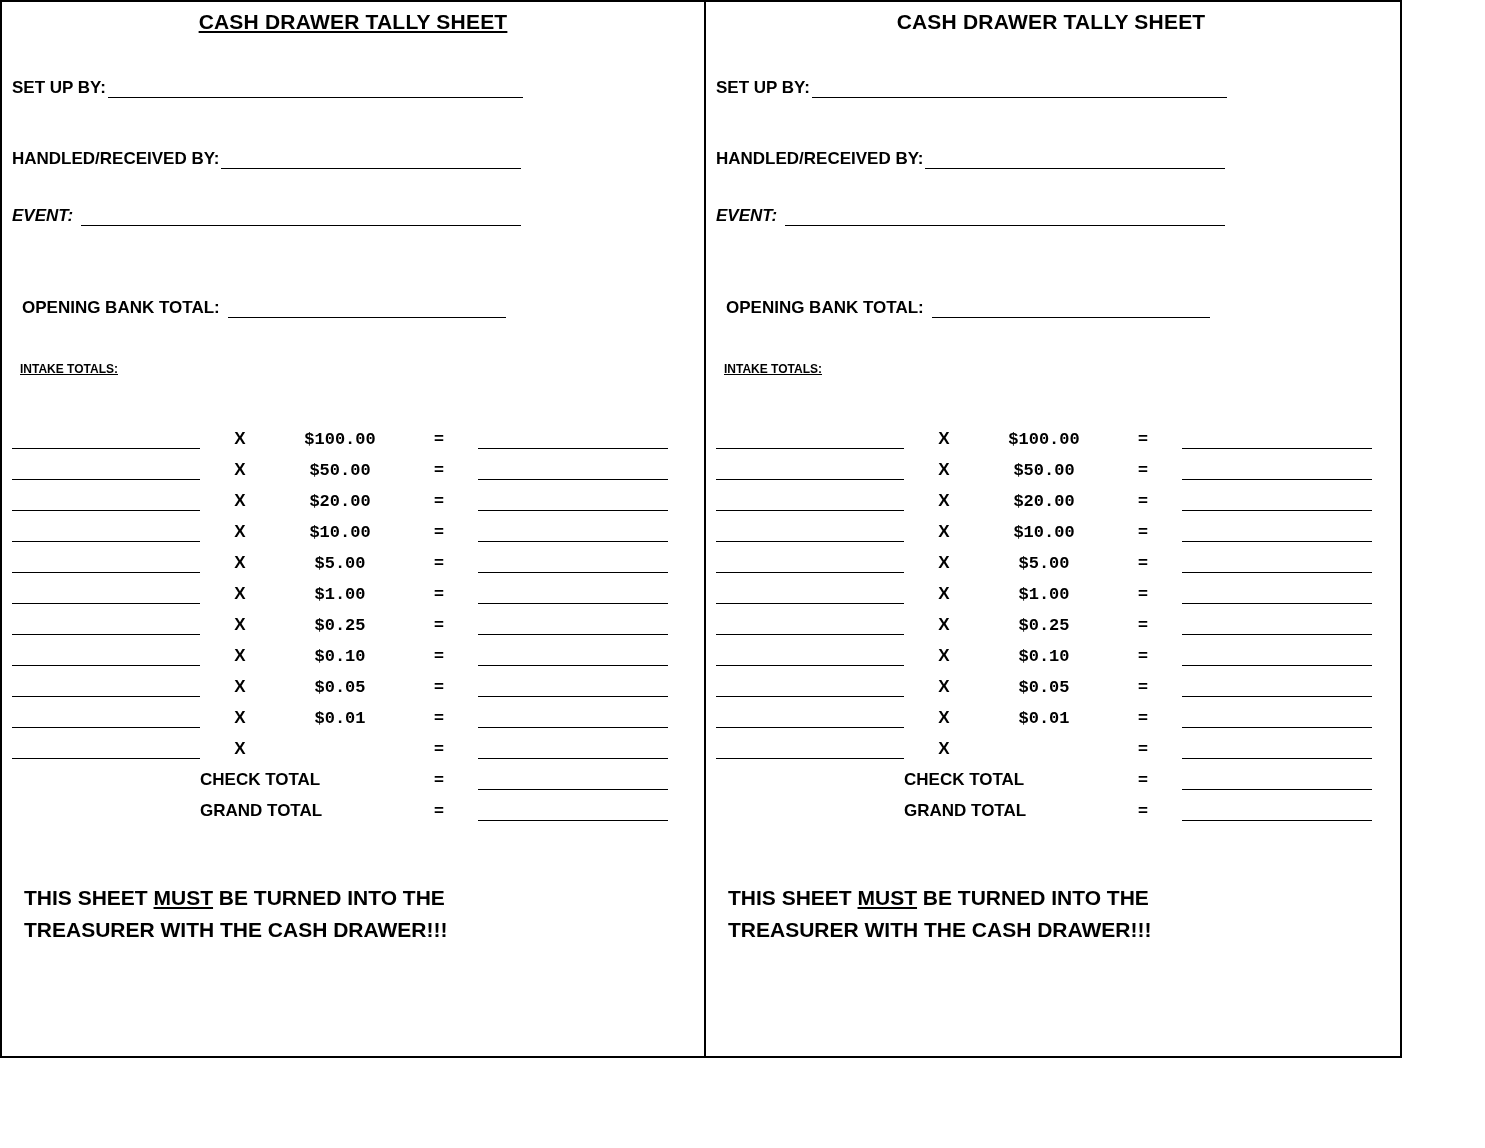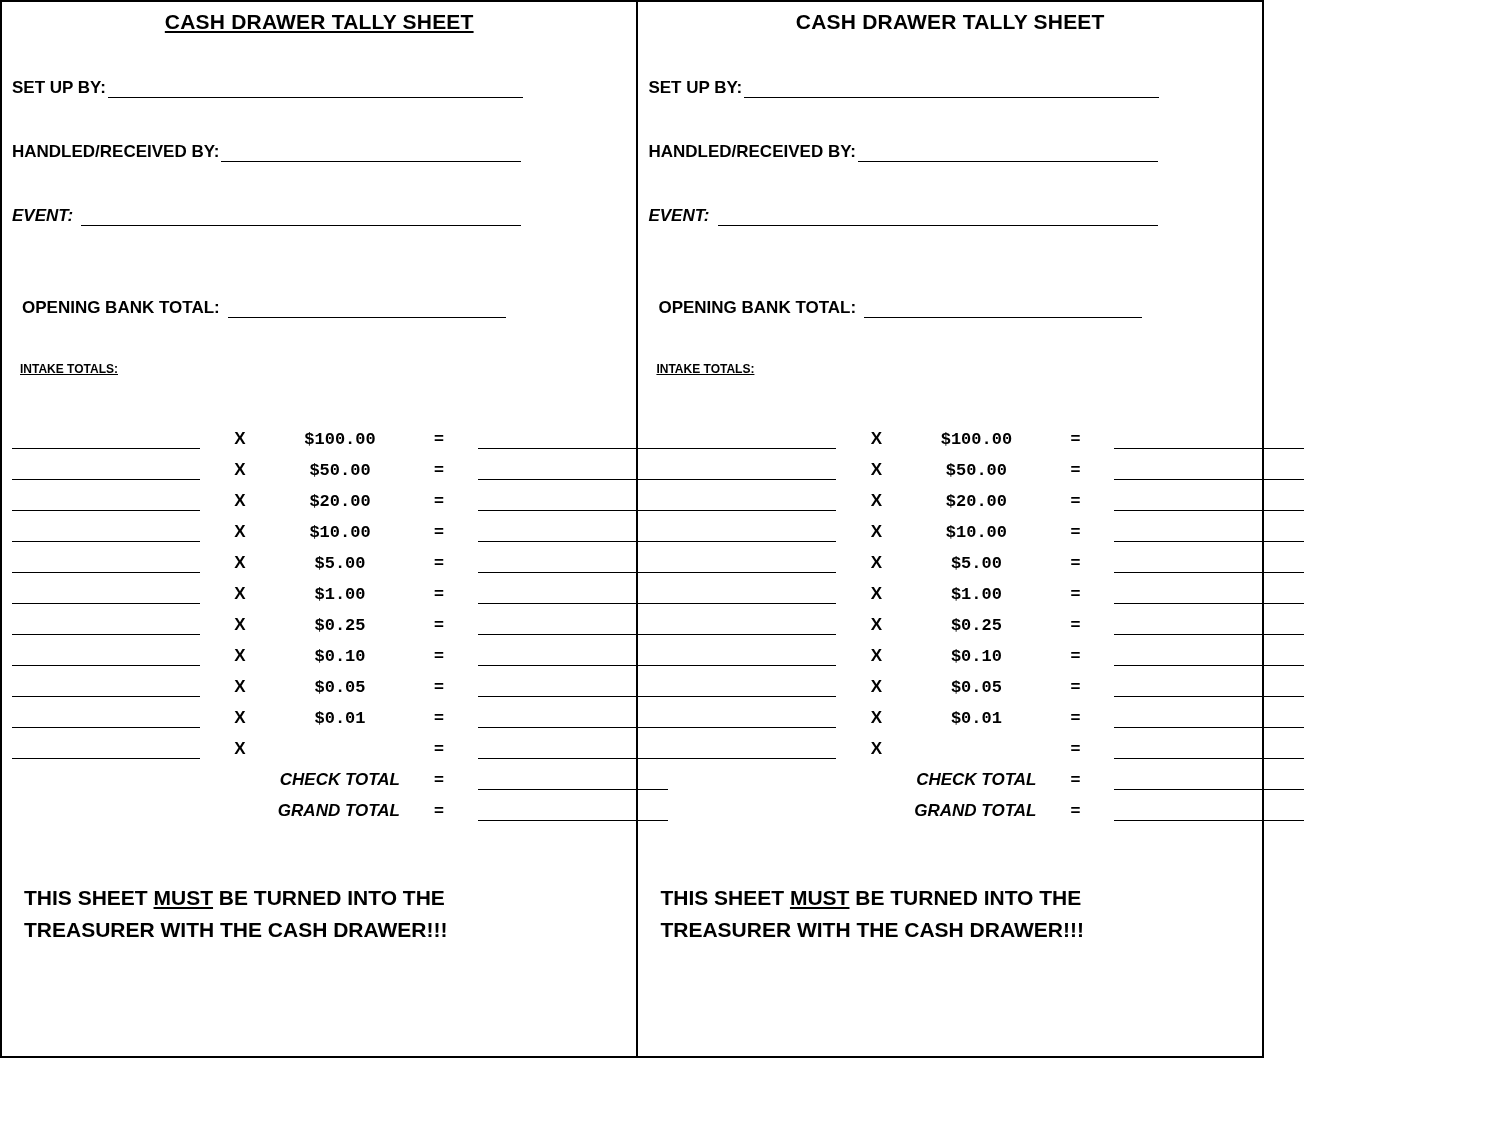--- a/index.html
+++ b/index.html
@@ -15,21 +15,21 @@
     position: relative;
     width: 1485px;
     height: 1148px;
     background: #ffffff;
     overflow: hidden;
   }
   .sheets {
     position: absolute;
     left: 0;
     top: 0;
-    width: 1264px;
+    width: 1402px;
     height: 1058px;
     display: flex;
     border: 2px solid #000000;
     box-sizing: border-box;
   }
   .sheet {
     position: relative;
     box-sizing: border-box;
     height: 100%;
     padding: 0;
@@ -74,21 +74,21 @@
     border-bottom: 1.5px solid #000;
     height: 1em;
     margin-left: 2px;
   }
   .r-setup { width: 415px; }
   .r-handled { width: 300px; }
   .r-event { width: 440px; margin-left: 8px; }
   .r-opening { width: 278px; margin-left: 8px; }
 
   .pos-setup   { position: absolute; top: 68px;  left: 10px; }
-  .pos-handled { position: absolute; top: 132px; left: 10px; }
+  .pos-handled { position: absolute; top: 139px; left: 10px; }
   .pos-event   { position: absolute; top: 196px; left: 10px; font-style: italic; }
   .pos-opening { position: absolute; top: 288px; left: 20px; }
 
   .intake {
     position: absolute;
     top: 352px;
     left: 18px;
     font-size: 12px;
     font-weight: bold;
     text-decoration: underline;
@@ -137,22 +137,21 @@
     height: 20px;
     flex: 0 0 auto;
   }
   .totalrow .spacer {
     width: 188px;
     flex: 0 0 auto;
   }
   .totalrow .tlabel {
     width: 200px;
     flex: 0 0 auto;
-    text-align: right;
-    font-style: italic;
+    text-align: left;
   }
   .footer {
     position: absolute;
     top: 872px;
     left: 0;
     width: 100%;
     text-align: left;
     font-size: 21px;
     font-weight: bold;
     line-height: 1.5;

